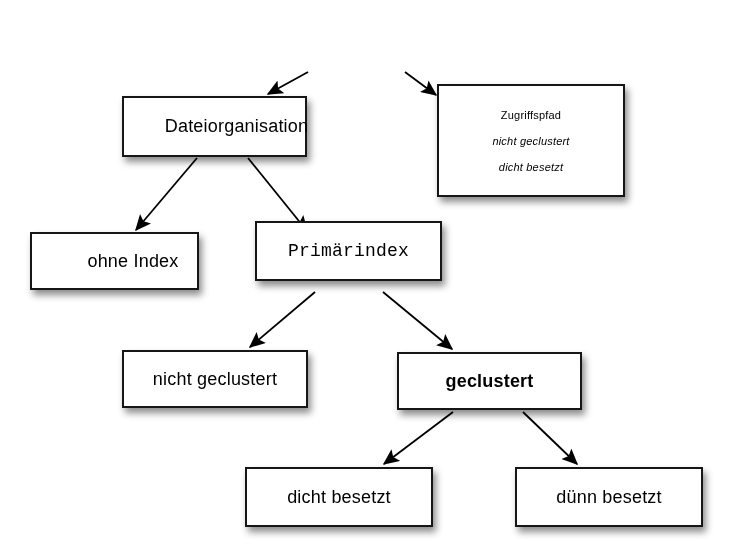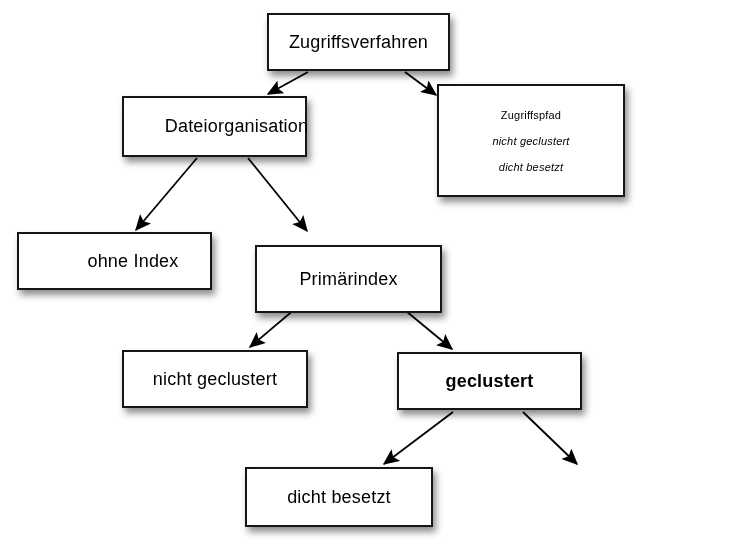--- a/index.html
+++ b/index.html
@@ -41,22 +41,22 @@
     line-height: 1.25;
     letter-spacing: 0.2px;
   }
   .node .line { white-space: nowrap; }
   .node .italic { font-style: italic; }
 
   
   #n-zugriffsverfahren { left: 267px; top: 13px;  width: 183px; height: 58px; }
   #n-dateiorganisation { left: 122px; top: 96px;  width: 185px; height: 61px; padding-left: 44px; }
   #n-zugriffspfad      { left: 437px; top: 84px;  width: 188px; height: 113px; font-size: 11px; line-height: 26px; }
-  #n-ohne-index        { left: 17px;  top: 232px; width: 195px; height: 58px; padding-left: 37px; }
-  #n-primaerindex      { left: 255px; top: 245px; width: 187px; height: 68px; }
+  #n-ohne-index        { left: 30px;  top: 232px; width: 169px; height: 58px; padding-left: 37px; }
+  #n-primaerindex      { left: 255px; top: 221px; width: 187px; height: 60px; font-family: Liberation Mono, monospace; }
   #n-nicht-geclustert  { left: 122px; top: 350px; width: 186px; height: 58px; }
   #n-geclustert        { left: 397px; top: 352px; width: 185px; height: 58px; font-weight: bold; }
   #n-dicht-besetzt     { left: 245px; top: 467px; width: 188px; height: 60px; }
   #n-duenn-besetzt     { left: 515px; top: 467px; width: 188px; height: 60px; }
 </style>
 </head>
 <body>
 
 <div class="stage">
 
@@ -71,23 +71,20 @@
       <line x1="405" y1="72" x2="436" y2="95" marker-end="url(#arrowhead)"></line>
       <line x1="197" y1="158" x2="136" y2="230" marker-end="url(#arrowhead)"></line>
       <line x1="248" y1="158" x2="307" y2="231" marker-end="url(#arrowhead)"></line>
       <line x1="315" y1="292" x2="250" y2="347" marker-end="url(#arrowhead)"></line>
       <line x1="383" y1="292" x2="452" y2="349" marker-end="url(#arrowhead)"></line>
       <line x1="453" y1="412" x2="384" y2="464" marker-end="url(#arrowhead)"></line>
       <line x1="523" y1="412" x2="577" y2="464" marker-end="url(#arrowhead)"></line>
     </g>
   </svg>
 
-  <div class="node" id="n-zugriffsverfahren">
-    <span class="line">Zugriffsverfahren</span>
-  </div>
 
   <div class="node" id="n-dateiorganisation">
     <span class="line">Dateiorganisation</span>
   </div>
 
   <div class="node" id="n-zugriffspfad">
     <span class="line">Zugriffspfad</span>
     <span class="line italic">nicht geclustert</span>
     <span class="line italic">dicht besetzt</span>
   </div>
@@ -105,14 +102,17 @@
   </div>
 
   <div class="node" id="n-geclustert">
     <span class="line">geclustert</span>
   </div>
 
   <div class="node" id="n-dicht-besetzt">
     <span class="line">dicht besetzt</span>
   </div>
 
+  <div class="node" id="n-duenn-besetzt">
+    <span class="line">dünn besetzt</span>
+  </div>
 
 </div>
 
 </body></html>

